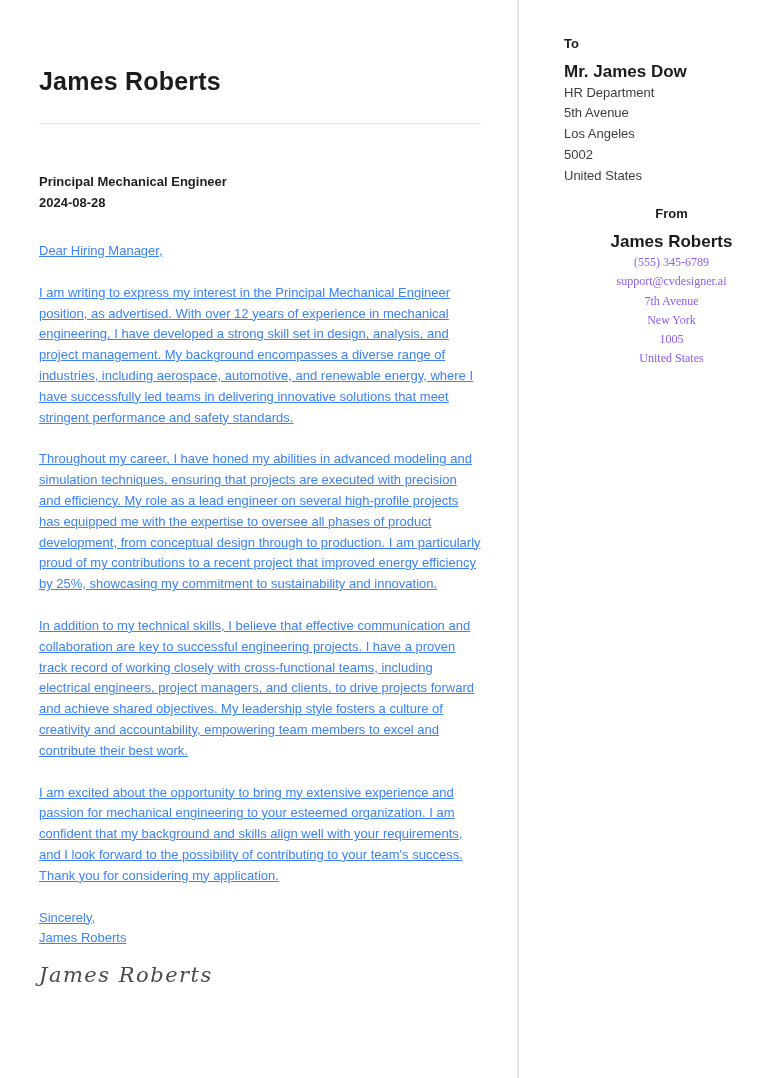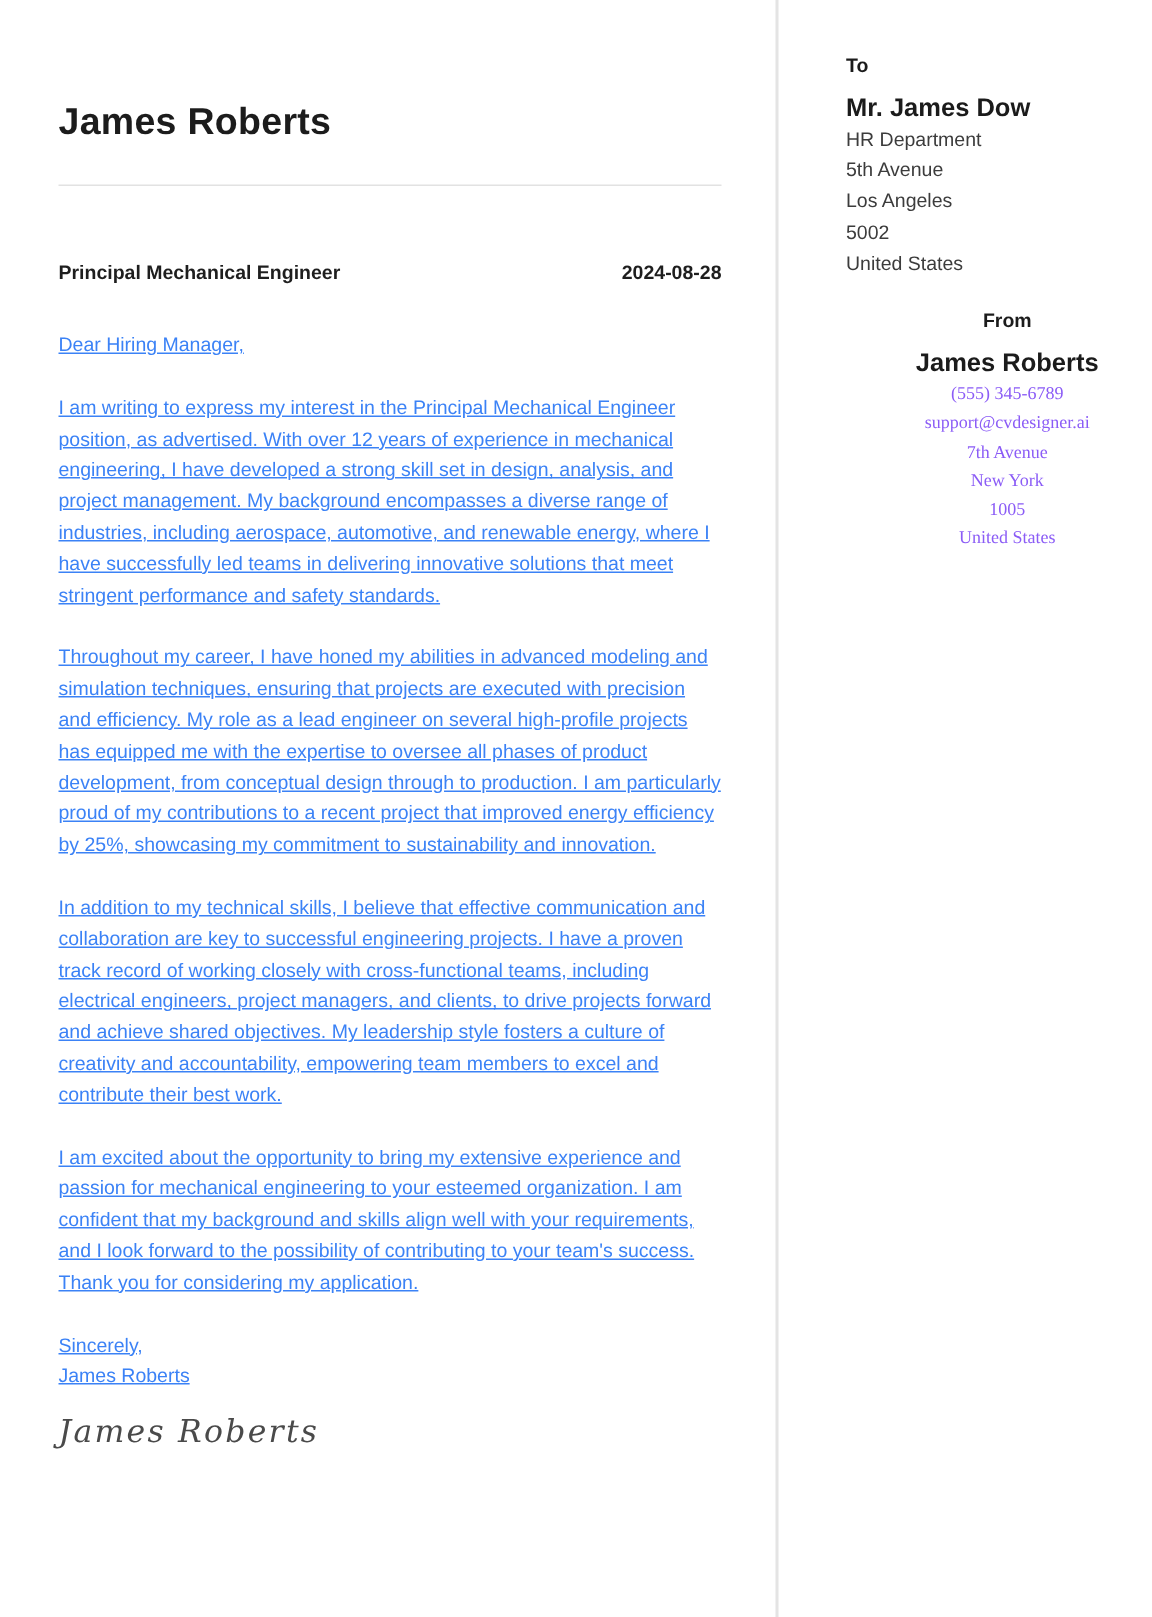--- a/index.html
+++ b/index.html
@@ -23,21 +23,21 @@
     font-weight:700; color:#1c1c1c;
     letter-spacing:0.2px;
   }
   .rule {
     border:none; border-top:1px solid #e2e2e2;
     margin-top:27px;
   }
   .meta-row {
     margin-top:47px;
     display:flex; justify-content:space-between; align-items:baseline;
-    font-size:13px; font-weight:700; color:#1e1e1e; line-height:21px;
+    font-size:13px; font-weight:700; color:#1e1e1e; line-height:21px;flex-direction:column;
   }
   .body-text { font-size:13px; line-height:20.8px; color:#3b82f6;text-decoration:underline; }
   .salutation { margin-top:28px; margin-bottom:21px; }
   .para { margin-bottom:21px; }
   .closing-block { margin-top:0; }
   .signature-script {
     margin-top:14px;
     font-family:"DejaVu Serif", serif;
     font-style:italic;
     font-size:21px;

